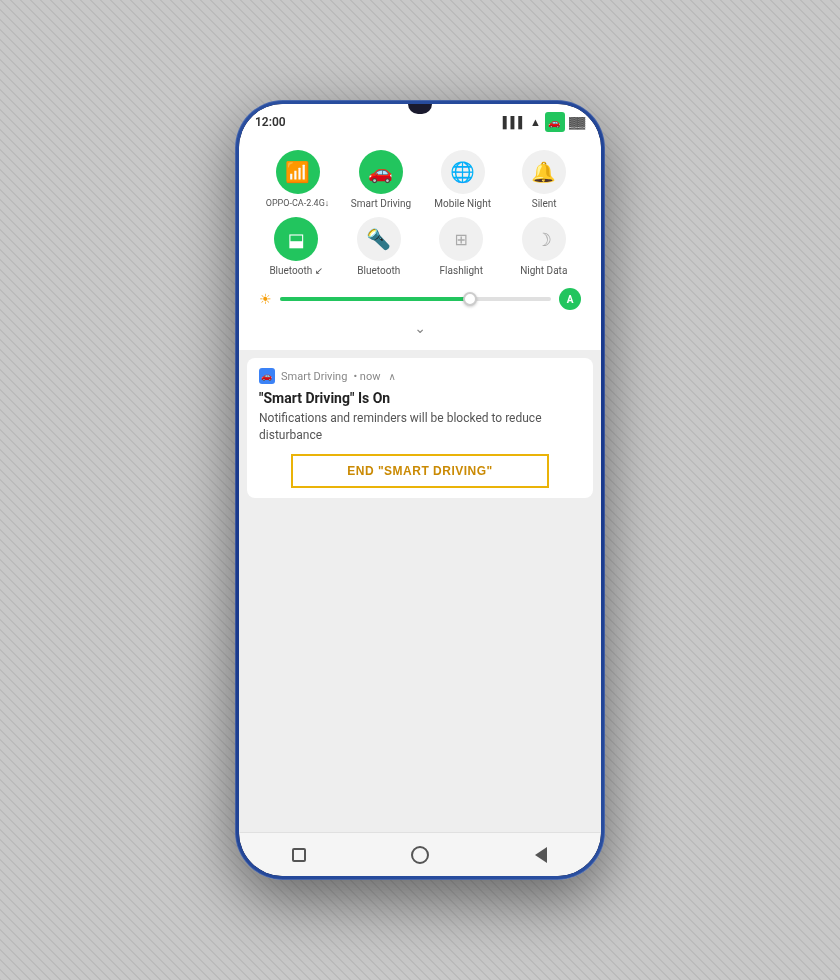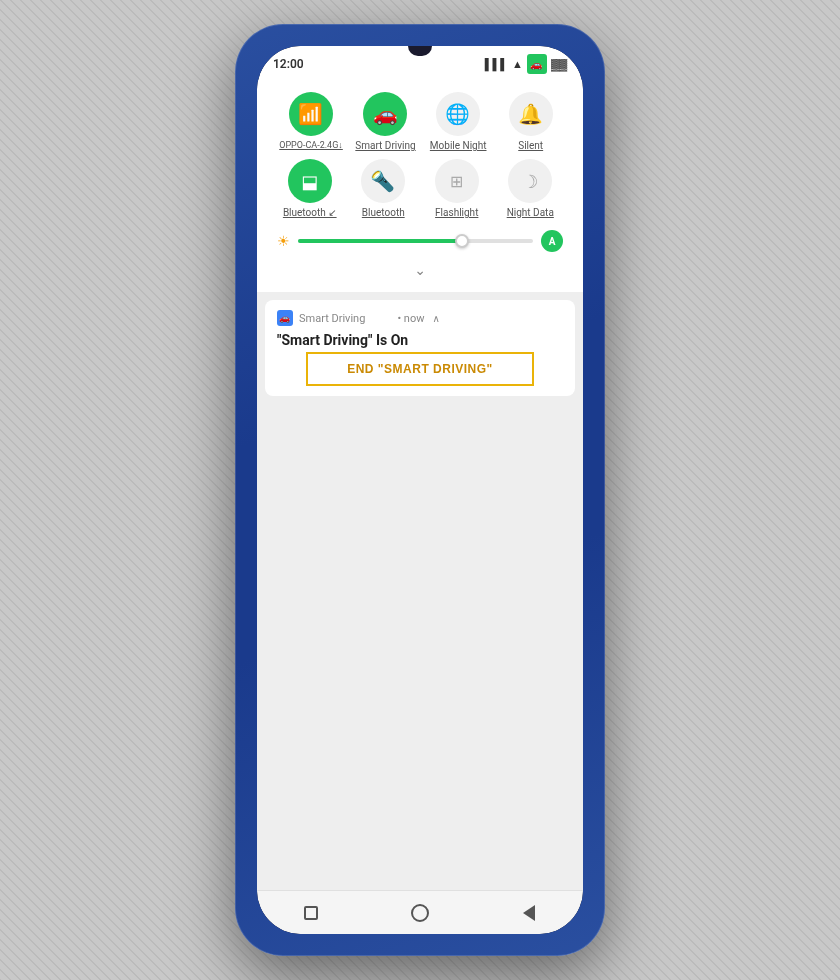--- a/index.html
+++ b/index.html
@@ -10,24 +10,24 @@
       background-image: repeating-linear-gradient(45deg, #bbb 0, #bbb 1px, transparent 0, transparent 50%);
       background-size: 10px 10px;
       display: flex;
       align-items: center;
       justify-content: center;
       font-family: 'Roboto', Arial, sans-serif;
     }
 
     .phone-outer {
       width: 370px;
-      height: 932px;
+      height: 780px;
       background: linear-gradient(160deg, #2a4fa0 0%, #1a3a8c 40%, #1a3a8c 60%, #2a4fa0 100%);
       border-radius: 48px;
-      padding: 22px;
+      padding: 4px;
       box-shadow: 0 20px 60px rgba(0,0,0,0.5), inset 0 0 0 1px rgba(255,255,255,0.15);
       position: relative;
     }
 
     .phone-inner {
       width: 100%;
       height: 100%;
       background: #1a1a2e;
       border-radius: 44px;
       overflow: hidden;
@@ -136,21 +136,20 @@
 
     .qs-icon.inactive {
       background: #f0f0f0;
       color: #aaa;
     }
 
     .qs-label {
       font-size: 10px;
       color: #555;
       white-space: nowrap;
-      text-decoration: underline;
     }
 
     
     .brightness-row {
       display: flex;
       align-items: center;
       gap: 8px;
       padding: 4px 4px;
       margin-bottom: 4px;
     }
@@ -246,21 +245,20 @@
     }
 
     .notif-app-name {
       font-size: 11px;
       color: #888;
     }
 
     .notif-time {
       font-size: 11px;
       color: #888;
-      margin-left: 26px;
     }
 
     .notif-chevron {
       font-size: 10px;
       color: #888;
       margin-left: 2px;
     }
 
     .notif-title {
       font-size: 14px;
@@ -431,20 +429,21 @@
         <div class="notification-card">
           <div class="notif-header">
             <div class="notif-app-icon">
               <span>🚗</span>
             </div>
             <span class="notif-app-name">Smart Driving</span>
             <span class="notif-time">• now</span>
             <span class="notif-chevron"> ∧</span>
           </div>
           <div class="notif-title">"Smart Driving" Is On</div>
+          <div class="notif-body">Notifications and reminders will be blocked to reduce disturbance</div>
           <button class="notif-action-btn">END "SMART DRIVING"</button>
         </div>
       </div>
 
       <div class="nav-bar">
         <div class="nav-btn">
           <div class="nav-square"></div>
         </div>
         <div class="nav-btn">
           <div class="nav-circle"></div>

